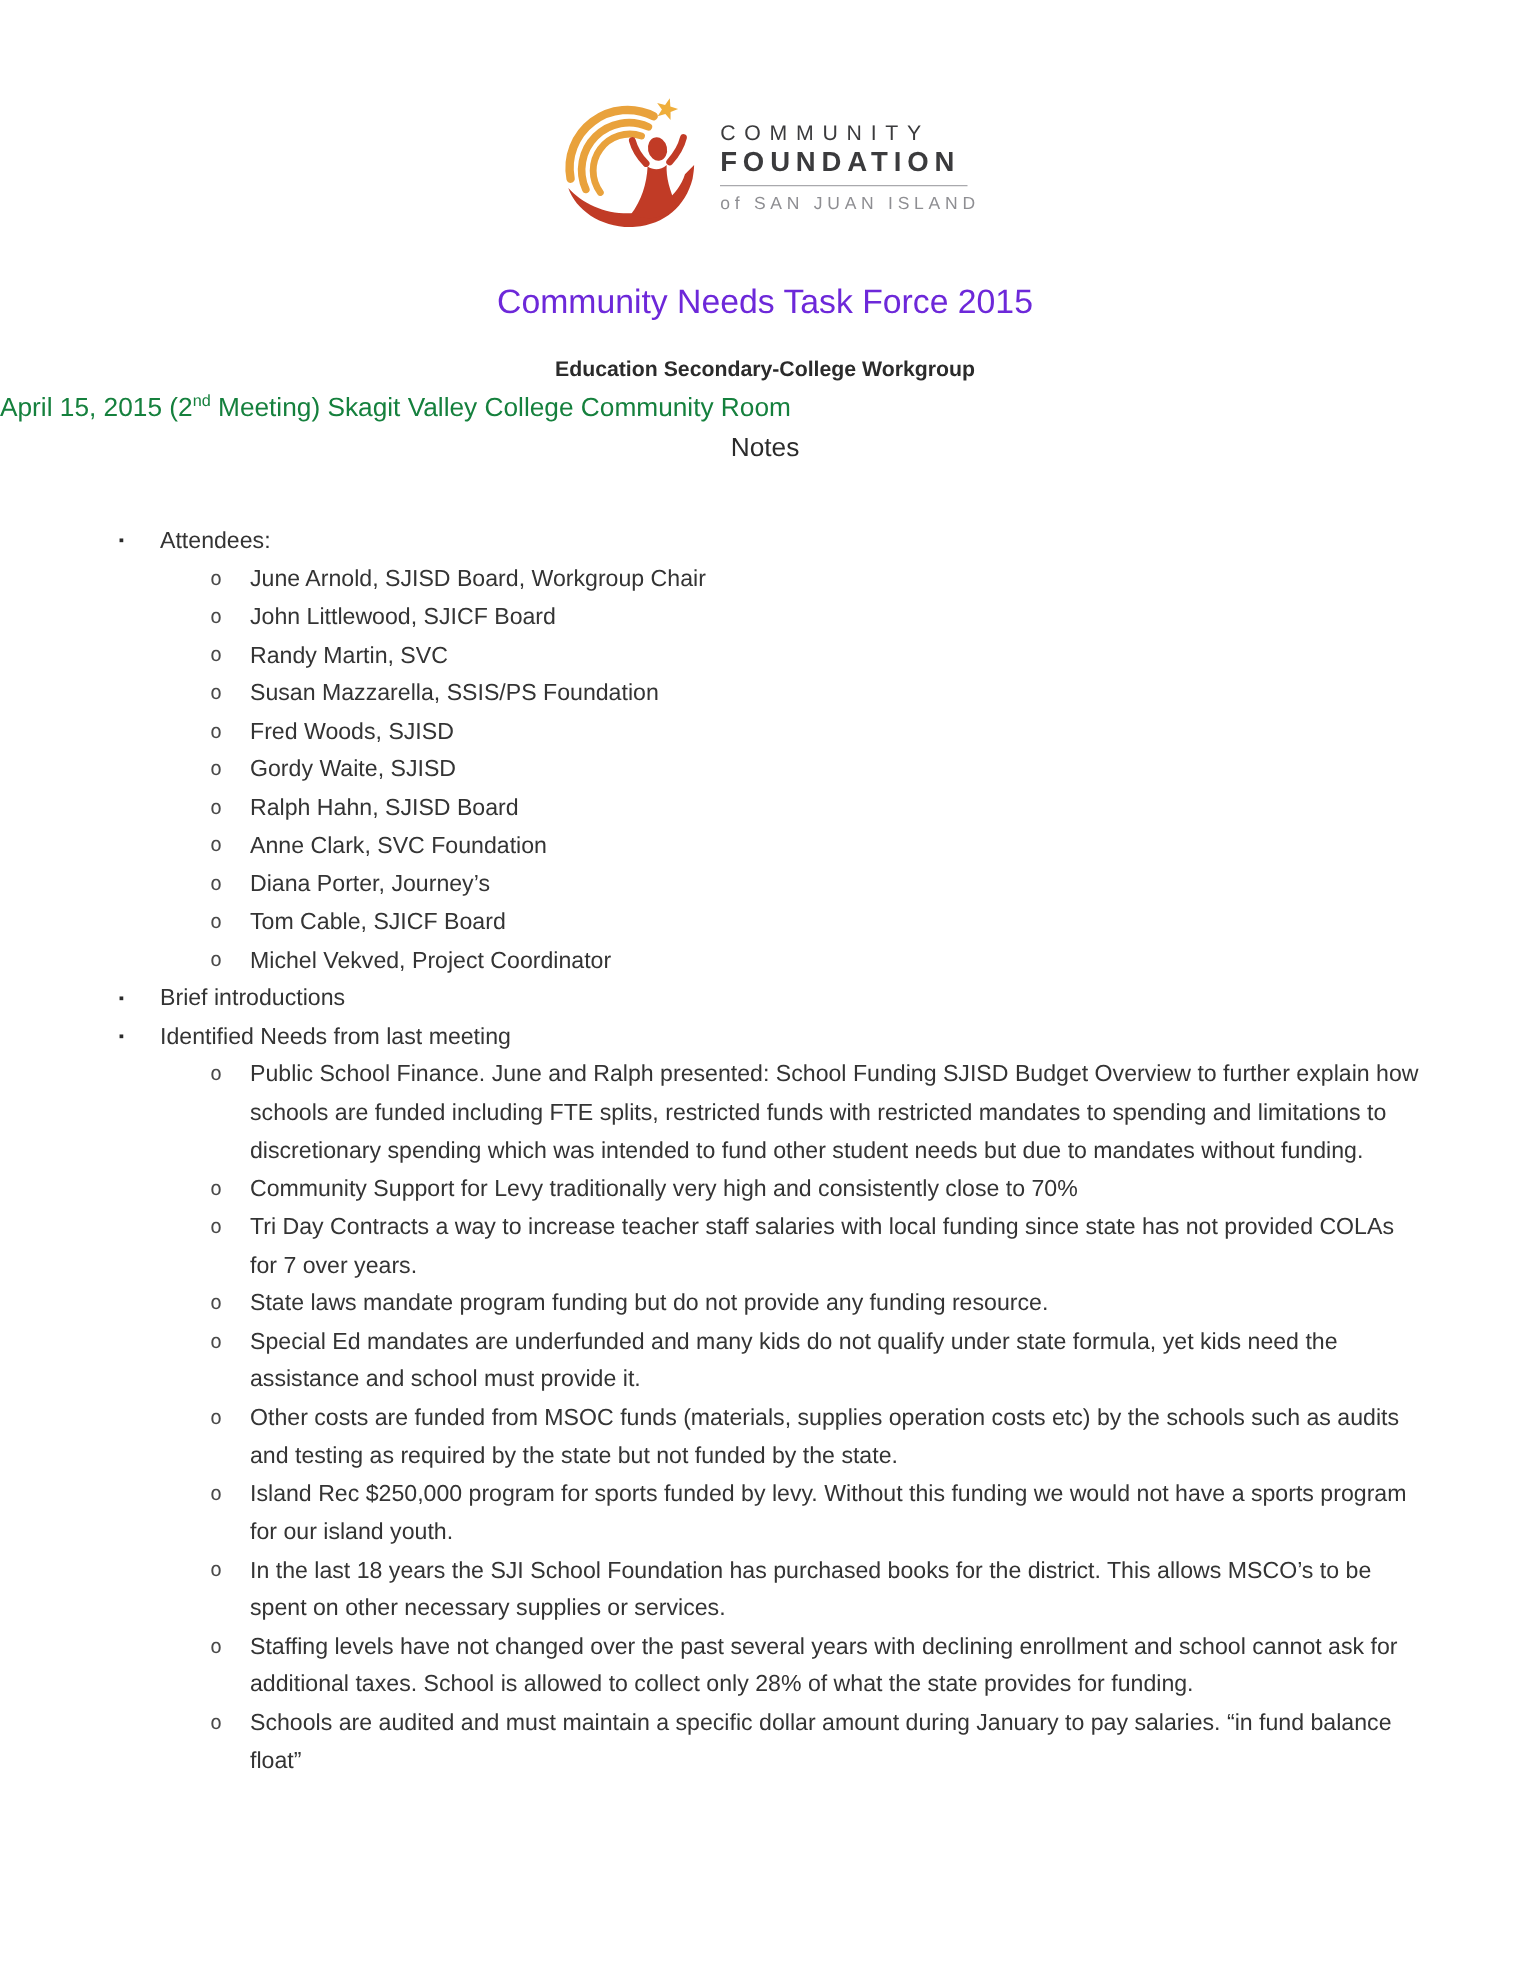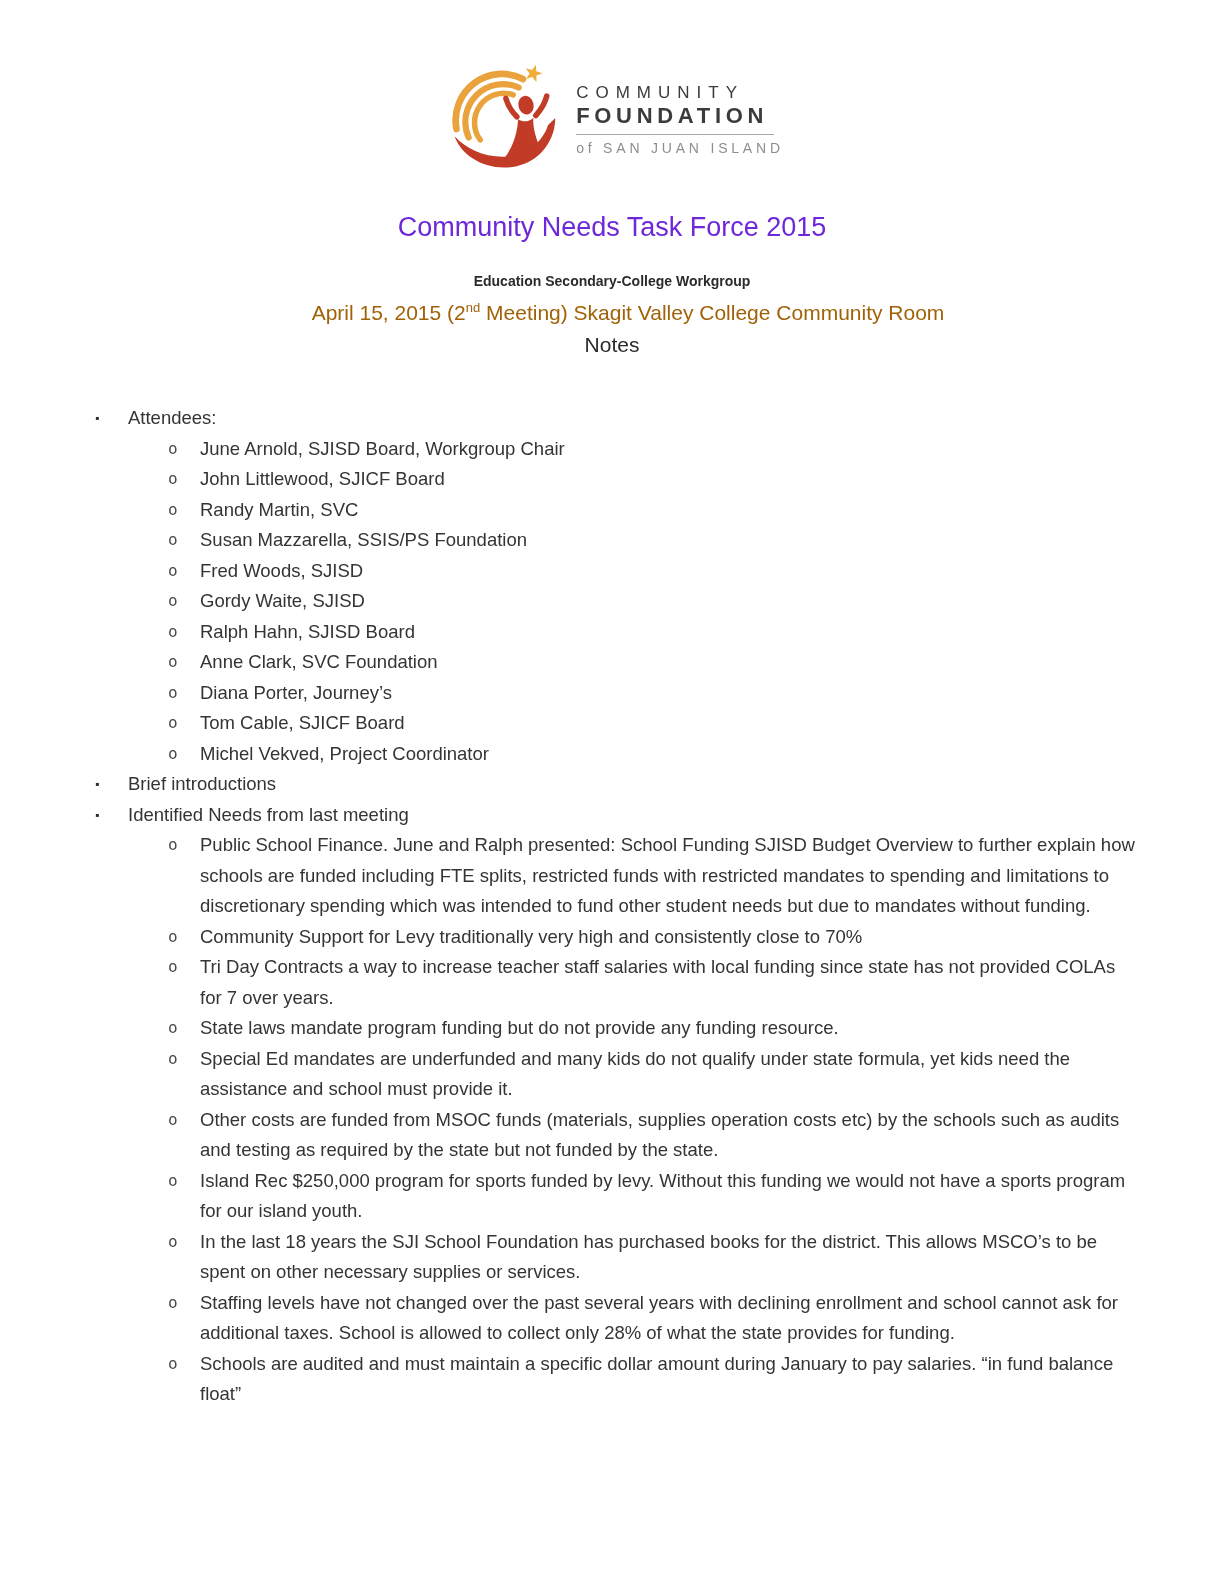--- a/index.html
+++ b/index.html
@@ -2,31 +2,31 @@
 <html><head>
 <meta charset="utf-8">
 <style>
   html,body{margin:0;padding:0;background:#ffffff;}
   .page{
     width:1224px;height:1584px;margin:0 auto;background:#ffffff;
     font-family:"Liberation Sans",sans-serif;color:#343434;
     overflow:hidden;position:relative;box-sizing:border-box;
   }
   
-  .logo{display:flex;justify-content:center;align-items:center;padding-top:56px;gap:14px;}
+  .logo{display:flex;justify-content:center;align-items:center;padding-top:56px;gap:14px;margin-top:14px;}
   .logo svg{width:122px;height:124px;flex:none;}
   .logo-text{display:flex;flex-direction:column;}
   .lt1{font-size:17px;letter-spacing:7px;color:#3b3b3d;font-weight:500;line-height:21px;}
   .lt2{font-size:22px;letter-spacing:4.7px;color:#3b3b3d;font-weight:700;line-height:21px;margin-top:2px;}
   .lrule{height:1px;background:#a9a9ad;width:198px;margin:8px 0 7px;}
   .lt3{font-size:14px;letter-spacing:3.8px;color:#8e8e92;line-height:13px;}
   
   .title{text-align:center;font-size:27px;font-weight:400;color:#6d28d9;margin:30px 0 0;line-height:34px;}
-  .subtitle{text-align:center;font-size:14px;font-weight:700;color:#2b2b2b;margin:24px 0 0;line-height:27px;}
-  .dateline{text-align:center;font-size:21px;color:#a16207;margin:4px 0 0;line-height:28px;padding-left:32px;}
+  .subtitle{text-align:center;font-size:17px;font-weight:700;color:#2b2b2b;margin:24px 0 0;line-height:27px;}
+  .dateline{font-size:21px;color:#15803d;margin:4px 0 0;line-height:28px;}
   .dateline sup{font-size:13px;line-height:0;}
   .notes{text-align:center;font-size:21px;font-weight:400;color:#2b2b2b;margin:4px 0 0;line-height:28px;}
   
   .content{margin:44px 0 0 95px;width:1042px;font-size:18.5px;line-height:30.5px;color:#343434;}
   .row{display:flex;align-items:flex-start;}
   .row.l2{margin-left:73px;}
   .m1{width:33px;flex:none;font-size:12px;line-height:30.5px;color:#2b2b2b;}
   .m2{width:32px;flex:none;font-family:"DejaVu Sans Mono",monospace;font-size:16px;line-height:30.5px;color:#4a4a4a;}
   .t{flex:1;min-width:0;}
 </style>

